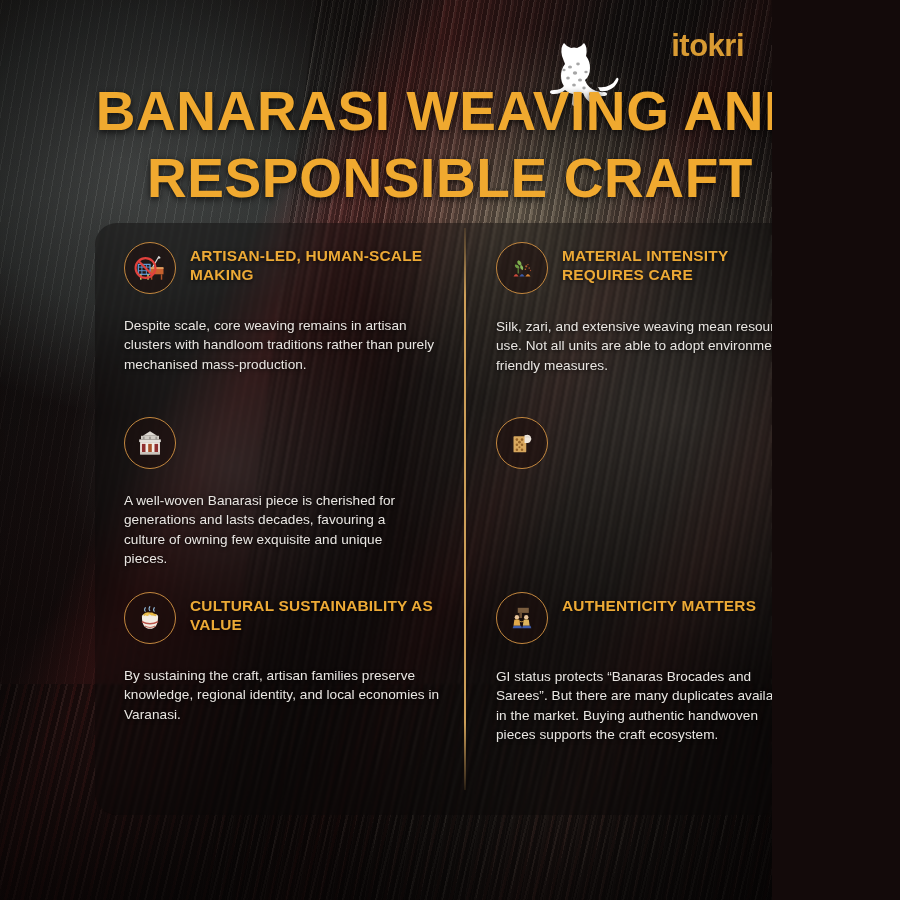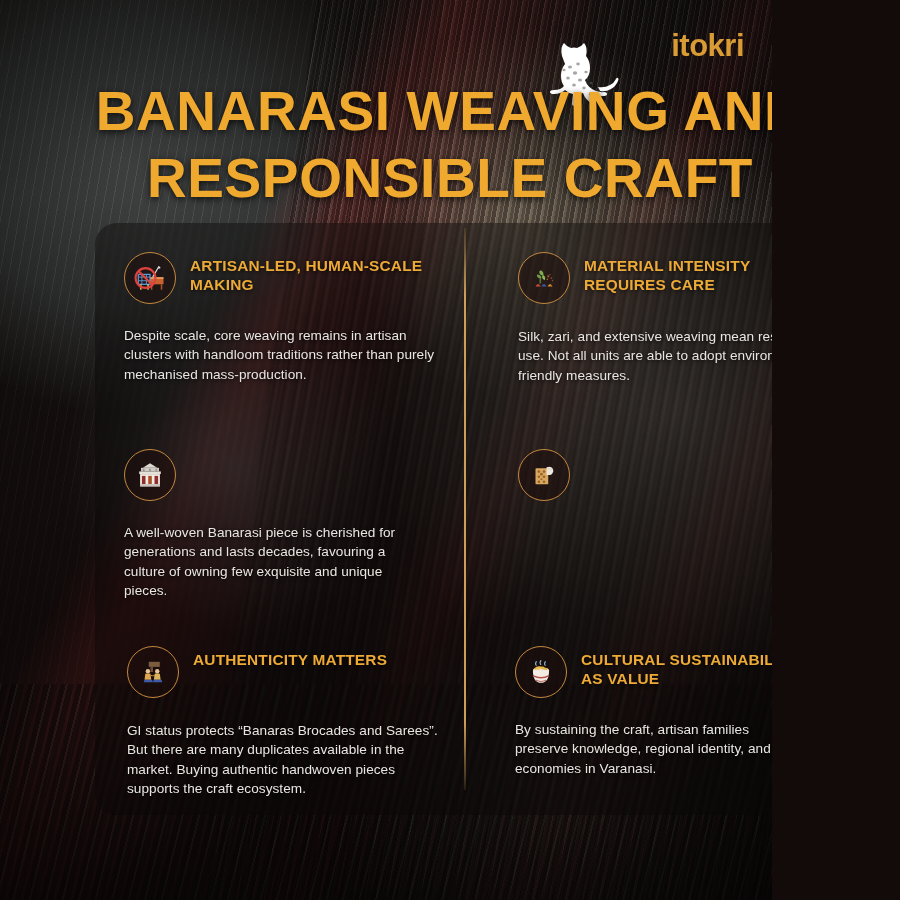--- a/index.html
+++ b/index.html
@@ -84,22 +84,22 @@
     background:rgba(10,8,8,.42);
     border-radius:22px;
     backdrop-filter:blur(1px);
   }
   .divider{
     position:absolute;left:464px;top:228px;width:1.5px;height:562px;
     background:linear-gradient(180deg, rgba(198,150,78,.15) 0%, rgba(214,166,92,.95) 12%, rgba(214,166,92,.95) 88%, rgba(198,150,78,.12) 100%);
   }
 
   
-  .grid{position:absolute;left:95px;top:225px;width:713px;height:592px;
-    display:grid;grid-template-columns:369px 344px;grid-template-rows:175px 175px 190px;gap:22px;}
+  .grid{position:absolute;left:95px;top:215px;width:713px;height:592px;
+    display:grid;grid-template-columns:369px 344px;grid-template-rows:175px 175px 190px;}
   .card{position:relative;padding:27px 24px 0 29px;box-sizing:border-box;}
   .card.right{padding-left:32px;padding-right:14px;}
 
   .card-head{display:flex;align-items:flex-start;gap:14px;}
   .icon-circle{
     flex:0 0 auto;width:50px;height:50px;border-radius:50%;
     border:1.3px solid #c4883f;
     background:rgba(30,14,12,.55);
     display:flex;align-items:center;justify-content:center;
     overflow:hidden;
@@ -245,53 +245,53 @@
               <circle cx="20" cy="28" r="1.5"></circle>
                 <circle cx="17" cy="25" r="1.2"></circle>
             </g>
             <path d="M23 11 q5-2 7 1 2 3 0 6 -1 2-3 2l-4 0 0-9z" fill="#efe7dd"></path>
             <path d="M24 13 q4-1 5 1" stroke="#cfc4b6" stroke-width=".8" fill="none"></path>
           </svg>
         </div>
       </div>
     </div>
 
+    <div class="card l3">
+      <div class="card-head">
+        <div class="icon-circle">
+          <svg viewBox="0 0 40 40" width="36" height="36">
+            <path d="M15 8 q-2 3 0 5 M20 7 q-2 3 0 5 M25 8 q-2 3 0 5" stroke="#8fb8d8" stroke-width="1.3" fill="none"></path>
+            <ellipse cx="20" cy="18" rx="9" ry="3" fill="#e9e2d6"></ellipse>
+            <path d="M11 18 q0 14 9 14 9 0 9-14z" fill="#f3ede3"></path>
+            <path d="M13 17 q3-3 7-2 4 1 7 2" stroke="#e2b544" stroke-width="2.4" fill="none"></path>
+            <circle cx="17" cy="16" r="1.7" fill="#edc254"></circle>
+              <circle cx="22" cy="15.6" r="1.6" fill="#e8b83f"></circle>
+            <path d="M11 24 q9 5 18 0" stroke="#b8534a" stroke-width="1.6" fill="none"></path>
+            <path d="M14 29 q6 3 12 0" stroke="#c06a5e" stroke-width="1.2" fill="none"></path>
+          </svg>
+        </div>
+        <div class="card-title">CULTURAL SUSTAINABILITY AS VALUE</div>
+      </div>
+      <div class="card-body">By sustaining the craft, artisan families preserve knowledge, regional identity, and local economies in Varanasi.</div>
+    </div>
+
     <div class="card right r3">
       <div class="card-head">
         <div class="icon-circle">
           <svg viewBox="0 0 40 40" width="34" height="34">
             <rect x="15" y="8" width="13" height="6" fill="#7a5c3e"></rect>
             <rect x="17" y="14" width="3" height="6" fill="#6b4e33"></rect>
             <circle cx="14" cy="19" r="2.6" fill="#e8c49a"></circle>
             <path d="M11 22 q3-1 6 0l1 7h-8z" fill="#e0a84a"></path>
             <path d="M10 29h9l1 3h-11z" fill="#3d5ba8"></path>
             <circle cx="25" cy="19" r="2.6" fill="#e8c49a"></circle>
             <path d="M22 22 q3-1 6 0l1 7h-8z" fill="#ddb45c"></path>
             <path d="M21 29h9l1 3h-11z" fill="#3d5ba8"></path>
             <path d="M17 24 q3 1 5 0" stroke="#c9983f" stroke-width="1.1" fill="none"></path>
           </svg>
         </div>
         <div class="card-title">AUTHENTICITY MATTERS</div>
       </div>
       <div class="card-body">GI status protects “Banaras Brocades and Sarees”. But there are many duplicates available in the market. Buying authentic handwoven pieces supports the craft ecosystem.</div>
     </div>
 
-    <div class="card l3">
-      <div class="card-head">
-        <div class="icon-circle">
-          <svg viewBox="0 0 40 40" width="36" height="36">
-            <path d="M15 8 q-2 3 0 5 M20 7 q-2 3 0 5 M25 8 q-2 3 0 5" stroke="#8fb8d8" stroke-width="1.3" fill="none"></path>
-            <ellipse cx="20" cy="18" rx="9" ry="3" fill="#e9e2d6"></ellipse>
-            <path d="M11 18 q0 14 9 14 9 0 9-14z" fill="#f3ede3"></path>
-            <path d="M13 17 q3-3 7-2 4 1 7 2" stroke="#e2b544" stroke-width="2.4" fill="none"></path>
-            <circle cx="17" cy="16" r="1.7" fill="#edc254"></circle>
-              <circle cx="22" cy="15.6" r="1.6" fill="#e8b83f"></circle>
-            <path d="M11 24 q9 5 18 0" stroke="#b8534a" stroke-width="1.6" fill="none"></path>
-            <path d="M14 29 q6 3 12 0" stroke="#c06a5e" stroke-width="1.2" fill="none"></path>
-          </svg>
-        </div>
-        <div class="card-title">CULTURAL SUSTAINABILITY AS VALUE</div>
-      </div>
-      <div class="card-body">By sustaining the craft, artisan families preserve knowledge, regional identity, and local economies in Varanasi.</div>
-    </div>
-
   </div>
 </div>
 
 </body></html>

